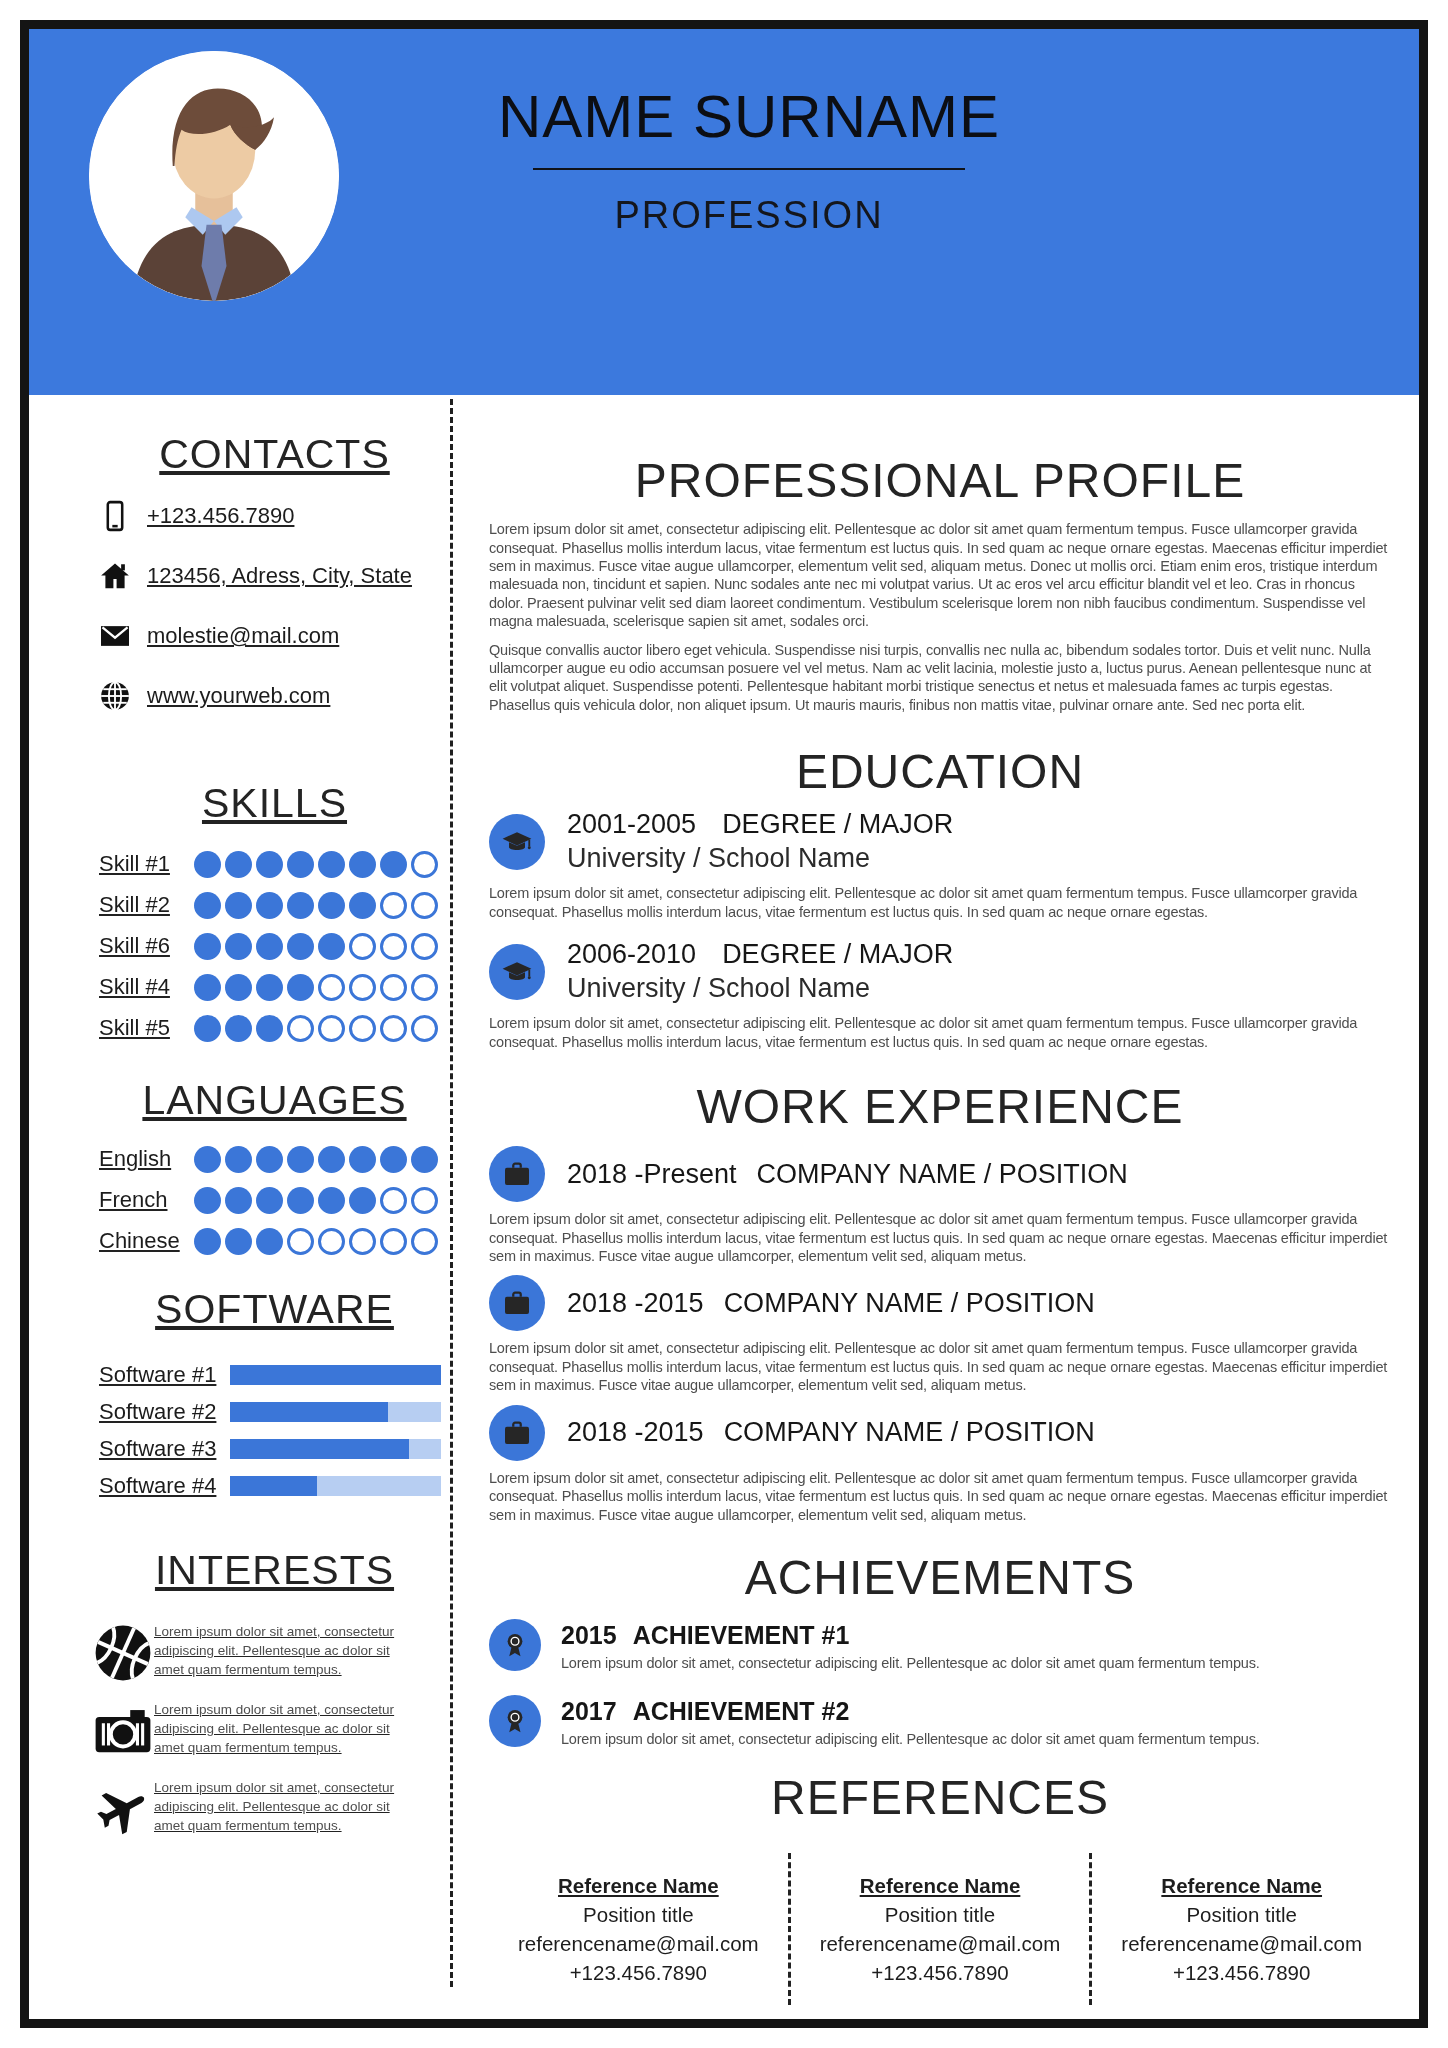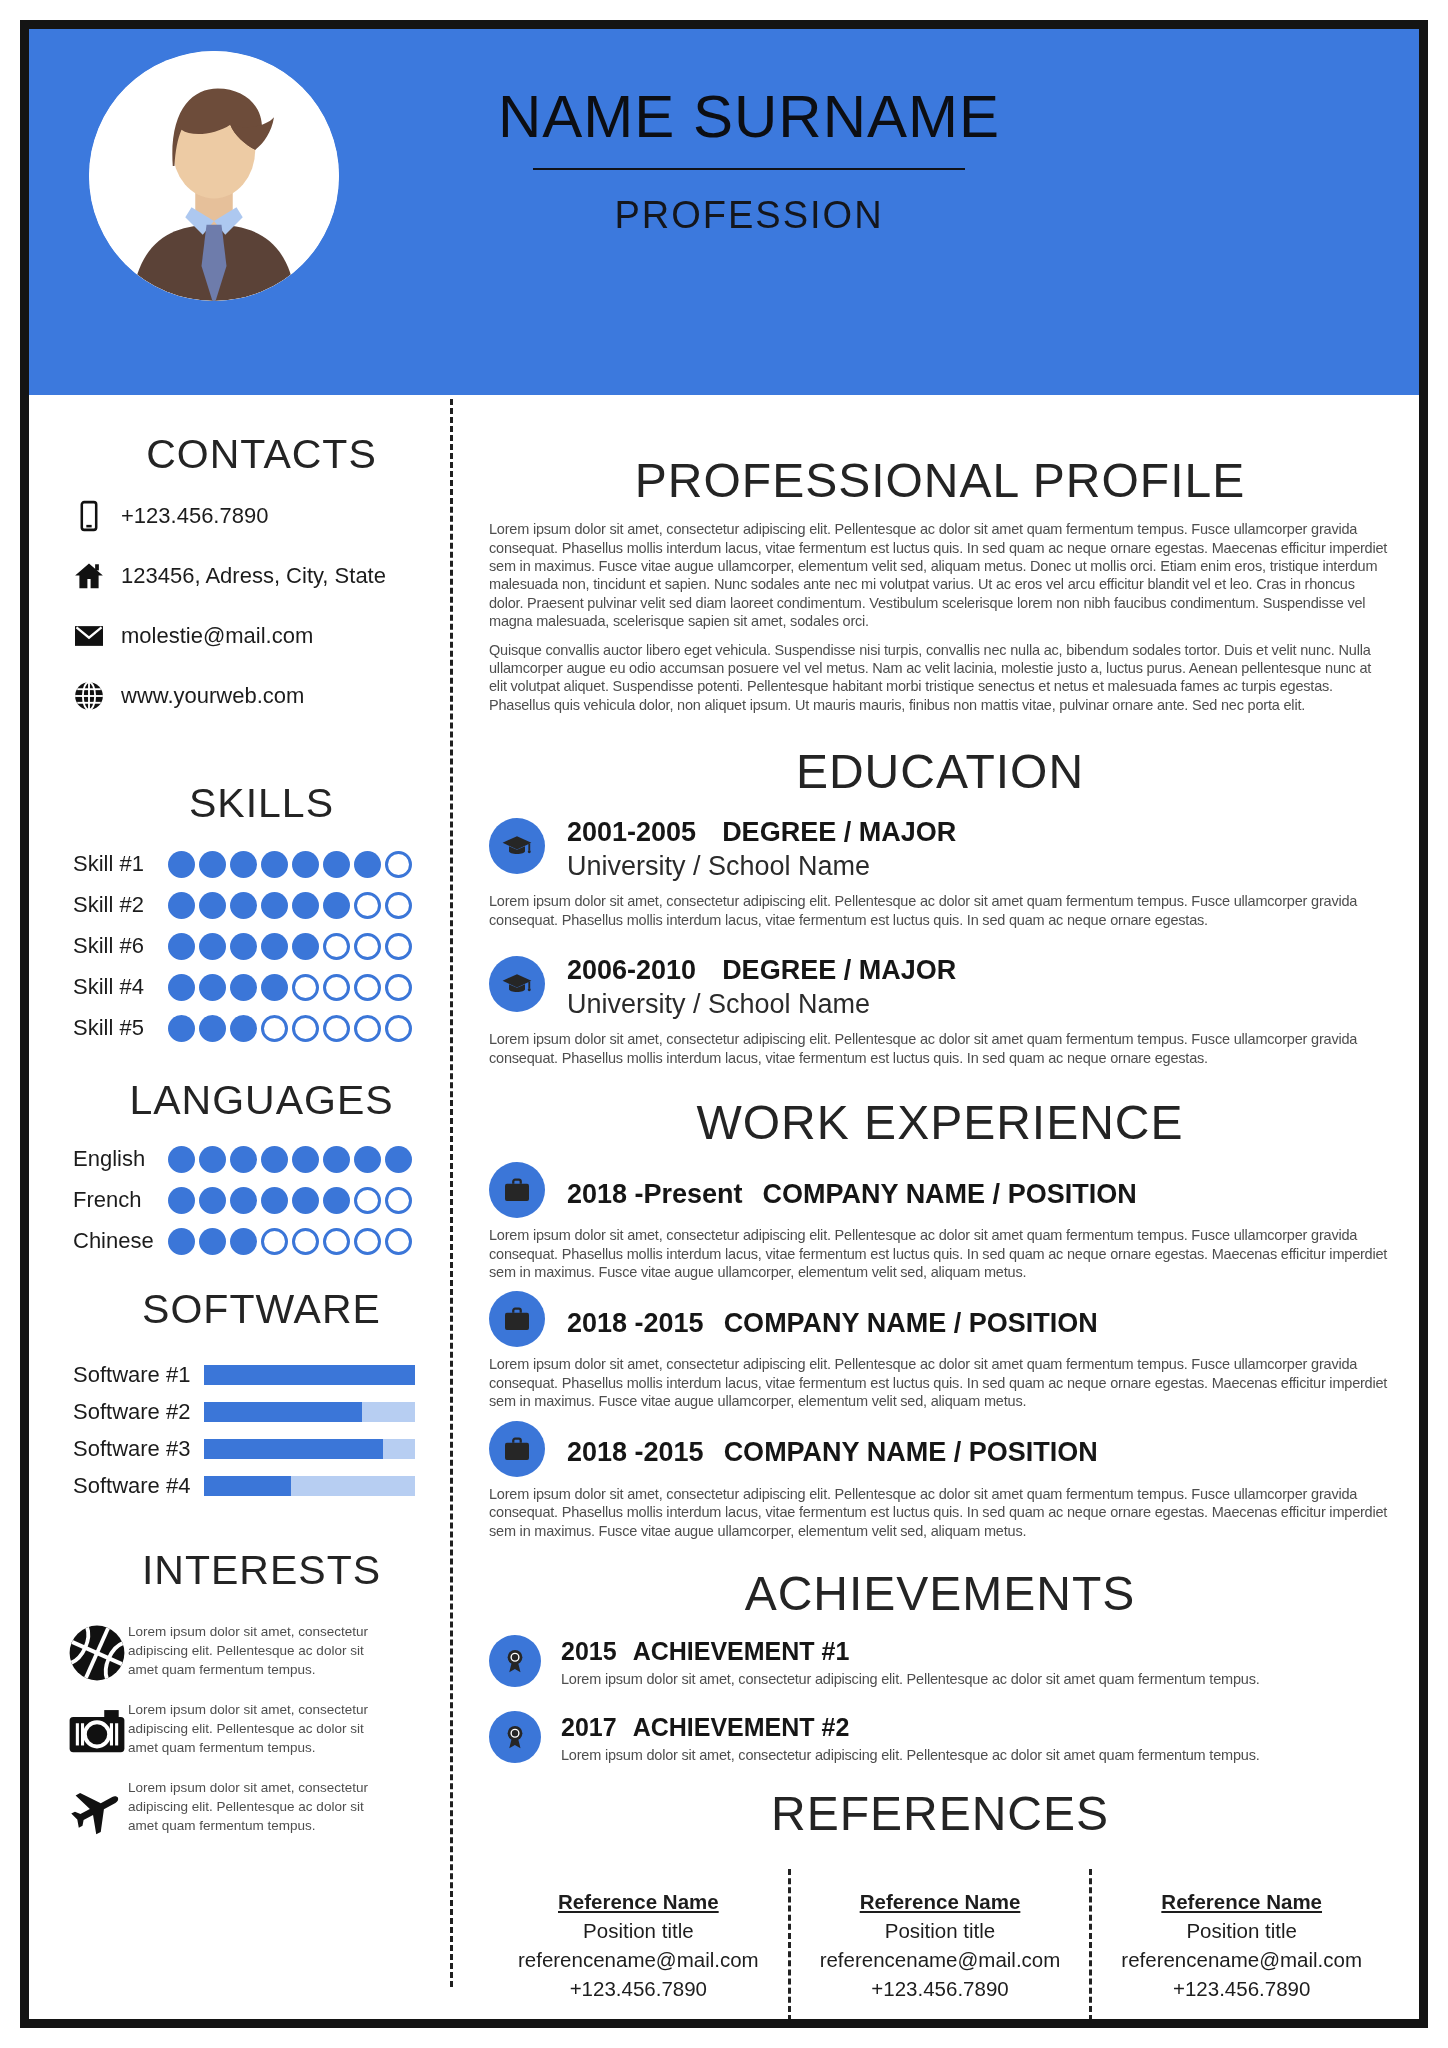--- a/index.html
+++ b/index.html
@@ -14,21 +14,21 @@
   
   .header{height:366px;background:#3c79dd;display:flex;align-items:flex-start;}
   .avatar{width:250px;height:250px;margin:22px 0 0 60px;border-radius:50%;overflow:hidden;background:#fff;flex:0 0 auto;}
   .avatar svg{width:100%;height:100%;display:block;}
   .header-text{width:660px;margin-left:80px;margin-top:56px;text-align:center;}
   .name{font-size:60px;color:#0c0e13;letter-spacing:1px;line-height:1.05;white-space:nowrap;}
   .rule{width:432px;border-top:2px solid #10131a;margin:20px auto 24px;}
   .profession{font-size:38px;letter-spacing:2px;color:#14161c;}
   
   .columns{display:flex;height:1624px;}
-  .sidebar{width:421px;box-sizing:border-box;padding:0 0 0 44px;flex:0 0 auto;}
+  .sidebar{width:421px;box-sizing:border-box;padding:0 0 0 70px;flex:0 0 auto;text-decoration:underline;}
   .vline{border-left:3.5px dashed #1f1f1f;height:1588px;margin-top:4px;flex:0 0 auto;}
   .main{flex:1;box-sizing:border-box;padding:26px 28px 0 36px;min-width:0;}
   
   .side-title{font-size:41px;font-weight:400;color:#242424;text-align:center;margin:0;letter-spacing:1px;line-height:1.15;}
   .st-contacts{margin-top:36px;}
   .contacts-list{margin-top:14px;}
   .contact-row{display:flex;align-items:center;height:48px;margin-bottom:12px;}
   .c-icon{width:34px;height:36px;flex:0 0 auto;display:flex;align-items:center;}
   .c-icon svg{width:32px;height:32px;}
   .c-text{margin-left:14px;font-size:22px;color:#1c1c1c;white-space:nowrap;}
@@ -64,21 +64,21 @@
   .para{margin-top:10px;}
   .para.first{margin-top:12px;}
   .entry{margin-top:10px;}
   .entry.later{margin-top:18px;}
   .entry-head{display:flex;align-items:center;}
   .circ{width:56px;height:56px;border-radius:50%;background:#3b76d8;display:flex;align-items:center;justify-content:center;flex:0 0 auto;}
   .circ svg{width:32px;height:32px;display:block;}
   .circ.small{width:52px;height:52px;}
   .circ.small svg{width:30px;height:30px;}
   .entry-col{margin-left:22px;min-width:0;}
-  .entry-line1{font-size:27px;font-weight:bold;color:#161616;white-space:nowrap;margin-top:8px;}
+  .entry-line1{font-size:27px;font-weight:normal;color:#161616;white-space:nowrap;}
   .entry-years{margin-right:26px;}
   .work-years{margin-right:20px;}
   .entry-school{font-size:27px;color:#2b2b2b;margin-top:3px;}
   .entry-desc{margin-top:10px;}
   .work-item{margin-top:12px;}
   .work-item .entry-desc{margin-top:8px;}
   .work-item.later{margin-top:10px;}
   .ach-item{margin-top:14px;}
   .ach-item.later{margin-top:22px;}
   .ach-head{display:flex;align-items:flex-start;}

